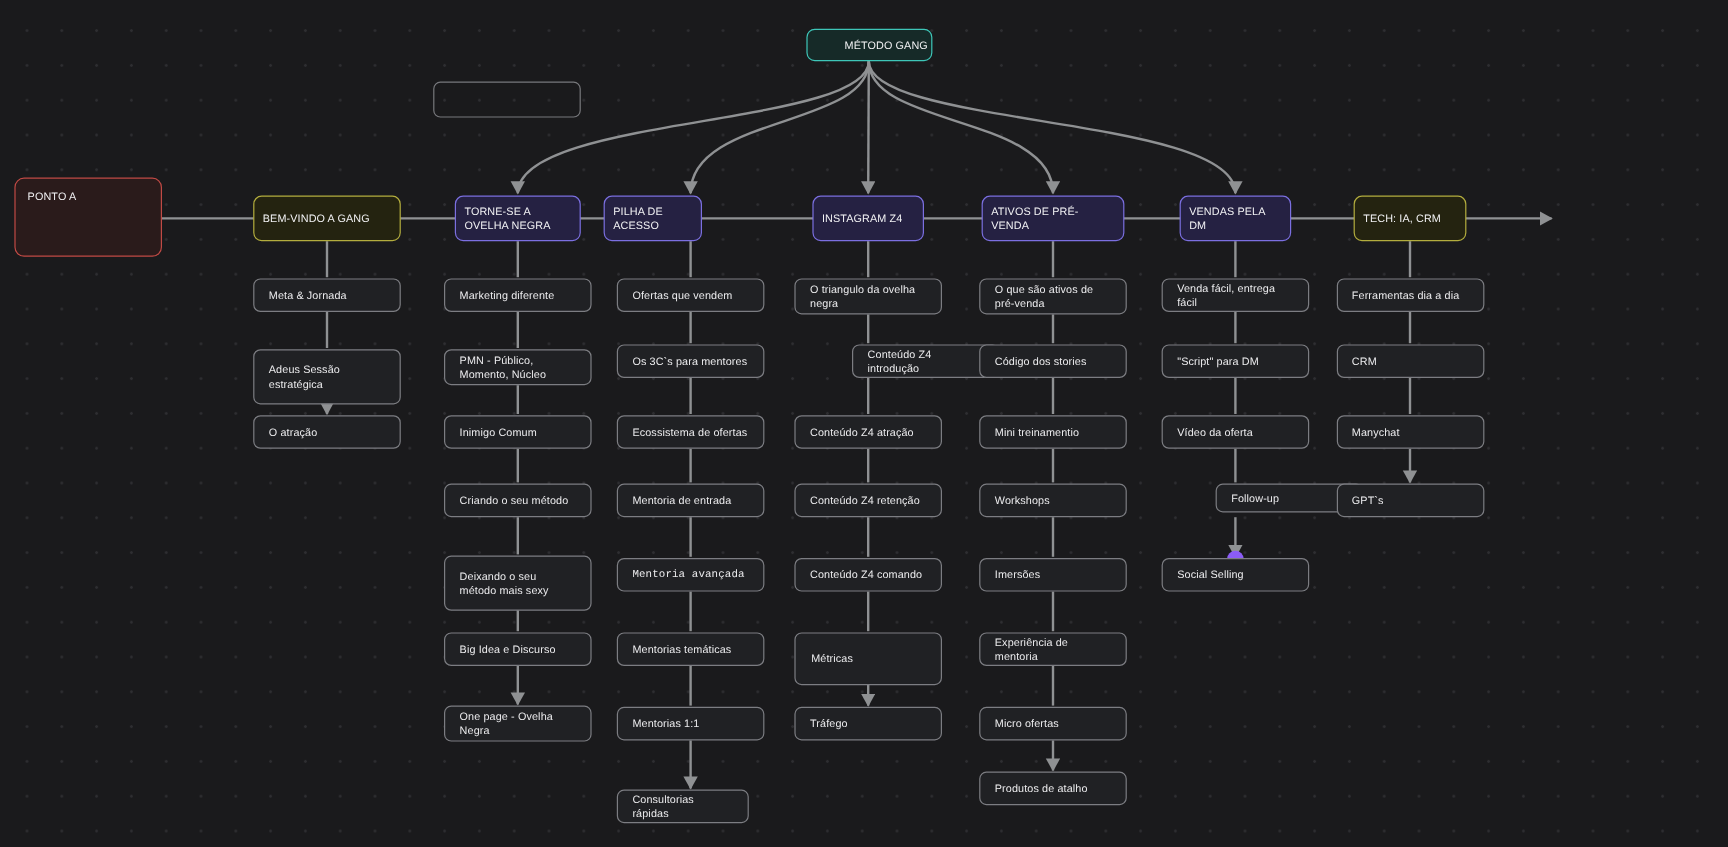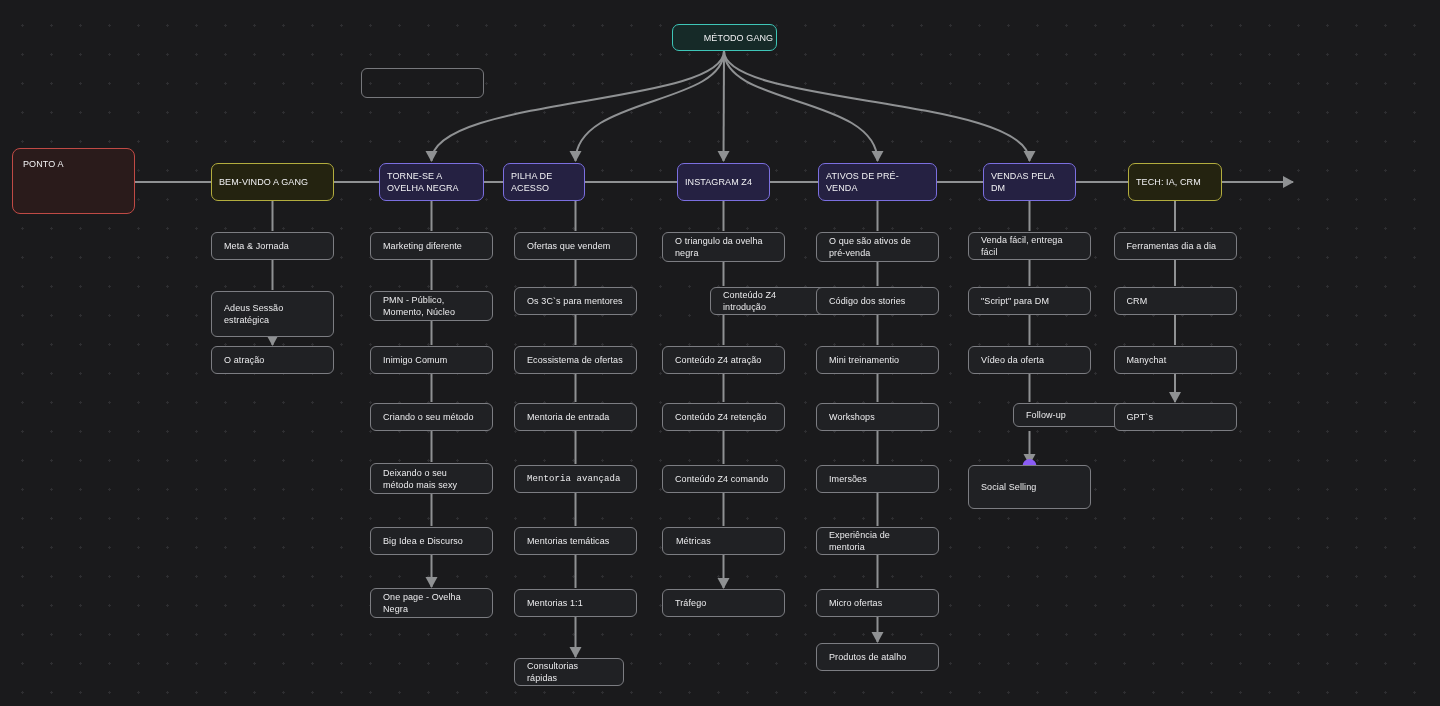--- a/index.html
+++ b/index.html
@@ -109,56 +109,56 @@
       <div class="node hdr yellow" style="left: 211px; top: 163px; width: 123px; height: 38px;">BEM-VINDO A GANG</div>
       <div class="node item" style="left: 211px; top: 232px; width: 123px; height: 28px;">Meta &amp; Jornada</div>
       <div class="node item" style="left: 211px; top: 291px; width: 123px; height: 46px;">Adeus Sessão estratégica</div>
       <div class="node item" style="left: 211px; top: 346px; width: 123px; height: 28px;">O atração</div>
       <div class="node hdr purple" style="left: 379px; top: 163px; width: 105px; height: 38px;">TORNE-SE A
 OVELHA NEGRA</div>
       <div class="node item" style="left: 370px; top: 232px; width: 123px; height: 28px;">Marketing diferente</div>
       <div class="node item" style="left: 370px; top: 291px; width: 123px; height: 30px;">PMN - Público, Momento, Núcleo</div>
       <div class="node item" style="left: 370px; top: 346px; width: 123px; height: 28px;">Inimigo Comum</div>
       <div class="node item" style="left: 370px; top: 403px; width: 123px; height: 28px;">Criando o seu método</div>
-      <div class="node item" style="left: 370px; top: 463px; width: 123px; height: 31px;">Deixando o seu método mais sexy</div>
+      <div class="node item" style="left: 370px; top: 463px; width: 123px; height: 46px;">Deixando o seu método mais sexy</div>
       <div class="node item" style="left: 370px; top: 527px; width: 123px; height: 28px;">Big Idea e Discurso</div>
       <div class="node item" style="left: 370px; top: 588px; width: 123px; height: 30px;">One page - Ovelha Negra</div>
       <div class="node hdr purple" style="left: 503px; top: 163px; width: 82px; height: 38px;">PILHA DE
 ACESSO</div>
       <div class="node item" style="left: 514px; top: 232px; width: 123px; height: 28px;">Ofertas que vendem</div>
       <div class="node item" style="left: 514px; top: 287px; width: 123px; height: 28px;">Os 3C`s para mentores</div>
       <div class="node item" style="left: 514px; top: 346px; width: 123px; height: 28px;">Ecossistema de ofertas</div>
       <div class="node item" style="left: 514px; top: 403px; width: 123px; height: 28px;">Mentoria de entrada</div>
       <div class="node item" style="left: 514px; top: 465px; width: 123px; height: 28px; font-family: Liberation Mono, monospace;">Mentoria avançada</div>
       <div class="node item" style="left: 514px; top: 527px; width: 123px; height: 28px;">Mentorias temáticas</div>
       <div class="node item" style="left: 514px; top: 589px; width: 123px; height: 28px;">Mentorias 1:1</div>
       <div class="node item" style="left: 514px; top: 658px; width: 110px; height: 28px;">Consultorias rápidas</div>
       <div class="node hdr purple" style="left: 677px; top: 163px; width: 93px; height: 38px;">INSTAGRAM Z4</div>
       <div class="node item" style="left: 662px; top: 232px; width: 123px; height: 30px;">O triangulo da ovelha negra</div>
       <div class="node item" style="left: 662px; top: 287px; width: 123px; height: 28px; margin-left: 48px;">Conteúdo Z4 introdução</div>
       <div class="node item" style="left: 662px; top: 346px; width: 123px; height: 28px;">Conteúdo Z4 atração</div>
       <div class="node item" style="left: 662px; top: 403px; width: 123px; height: 28px;">Conteúdo Z4 retenção</div>
       <div class="node item" style="left: 662px; top: 465px; width: 123px; height: 28px;">Conteúdo Z4 comando</div>
-      <div class="node item" style="left: 662px; top: 527px; width: 123px; height: 28px; padding-left: 13px;">Métricas</div>
+      <div class="node item" style="left: 662px; top: 527px; width: 123px; height: 44px; padding-left: 13px;">Métricas</div>
       <div class="node item" style="left: 662px; top: 589px; width: 123px; height: 28px;">Tráfego</div>
       <div class="node hdr purple" style="left: 818px; top: 163px; width: 119px; height: 38px;">ATIVOS DE PRÉ-VENDA</div>
       <div class="node item" style="left: 816px; top: 232px; width: 123px; height: 30px;">O que são ativos de pré-venda</div>
       <div class="node item" style="left: 816px; top: 287px; width: 123px; height: 28px;">Código dos stories</div>
       <div class="node item" style="left: 816px; top: 346px; width: 123px; height: 28px;">Mini treinamentio</div>
       <div class="node item" style="left: 816px; top: 403px; width: 123px; height: 28px;">Workshops</div>
       <div class="node item" style="left: 816px; top: 465px; width: 123px; height: 28px;">Imersões</div>
       <div class="node item" style="left: 816px; top: 527px; width: 123px; height: 28px;">Experiência de mentoria</div>
       <div class="node item" style="left: 816px; top: 589px; width: 123px; height: 28px;">Micro ofertas</div>
       <div class="node item" style="left: 816px; top: 643px; width: 123px; height: 28px;">Produtos de atalho</div>
       <div class="node hdr purple" style="left: 983px; top: 163px; width: 93px; height: 38px;">VENDAS PELA
 DM</div>
       <div class="node item" style="left: 968px; top: 232px; width: 123px; height: 28px;">Venda fácil, entrega fácil</div>
       <div class="node item" style="left: 968px; top: 287px; width: 123px; height: 28px;">"Script" para DM</div>
       <div class="node item" style="left: 968px; top: 346px; width: 123px; height: 28px;">Vídeo da oferta</div>
       <div class="node item" style="left: 968px; top: 403px; width: 123px; height: 24px; margin-left: 45px;">Follow-up</div>
-      <div class="node item" style="left: 968px; top: 465px; width: 123px; height: 44px;">Social Selling</div>
+      <div class="node item" style="left: 968px; top: 465px; width: 123px; height: 28px;">Social Selling</div>
       <div class="node hdr yellow" style="left: 1128px; top: 163px; width: 94px; height: 38px;">TECH: IA, CRM</div>
       <div class="node item" style="left: 1113.5px; top: 232px; width: 123px; height: 28px;">Ferramentas dia a dia</div>
       <div class="node item" style="left: 1113.5px; top: 287px; width: 123px; height: 28px;">CRM</div>
       <div class="node item" style="left: 1113.5px; top: 346px; width: 123px; height: 28px;">Manychat</div>
       <div class="node item" style="left: 1113.5px; top: 403px; width: 123px; height: 28px;">GPT`s</div>
     </div>
 </div>
 
 </body></html>

